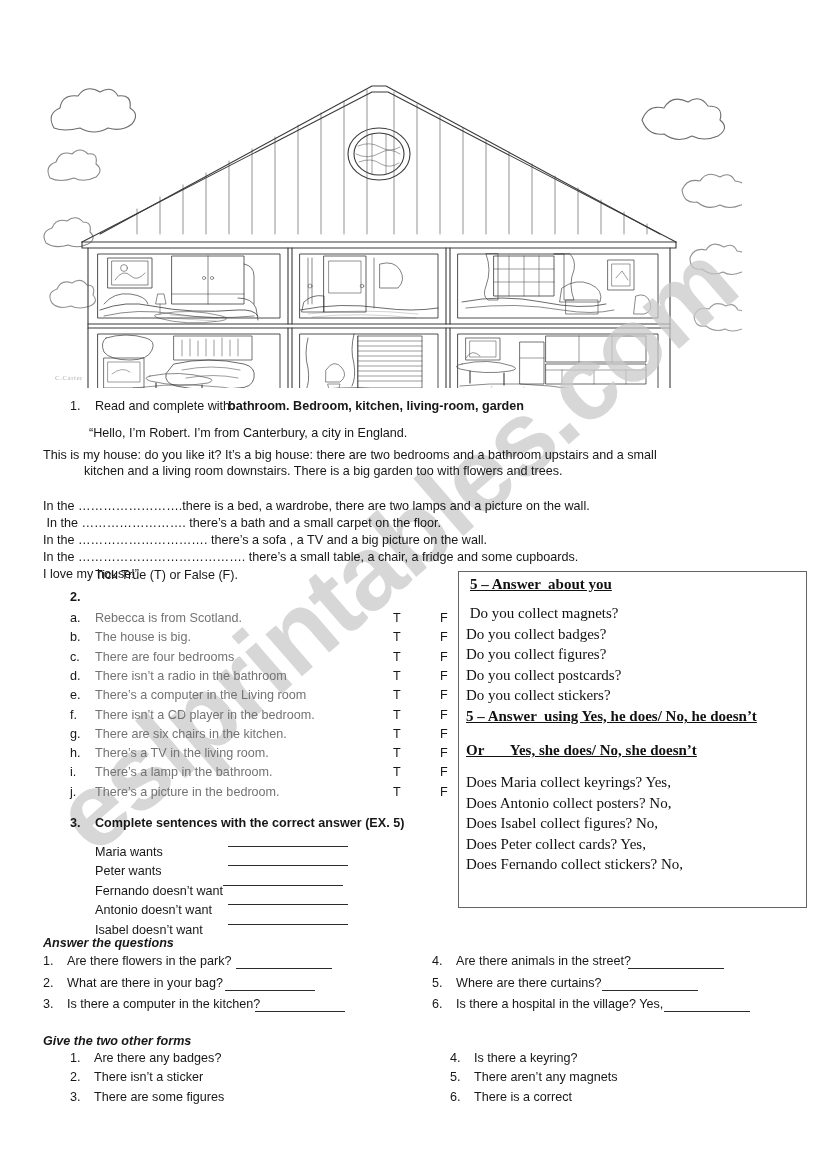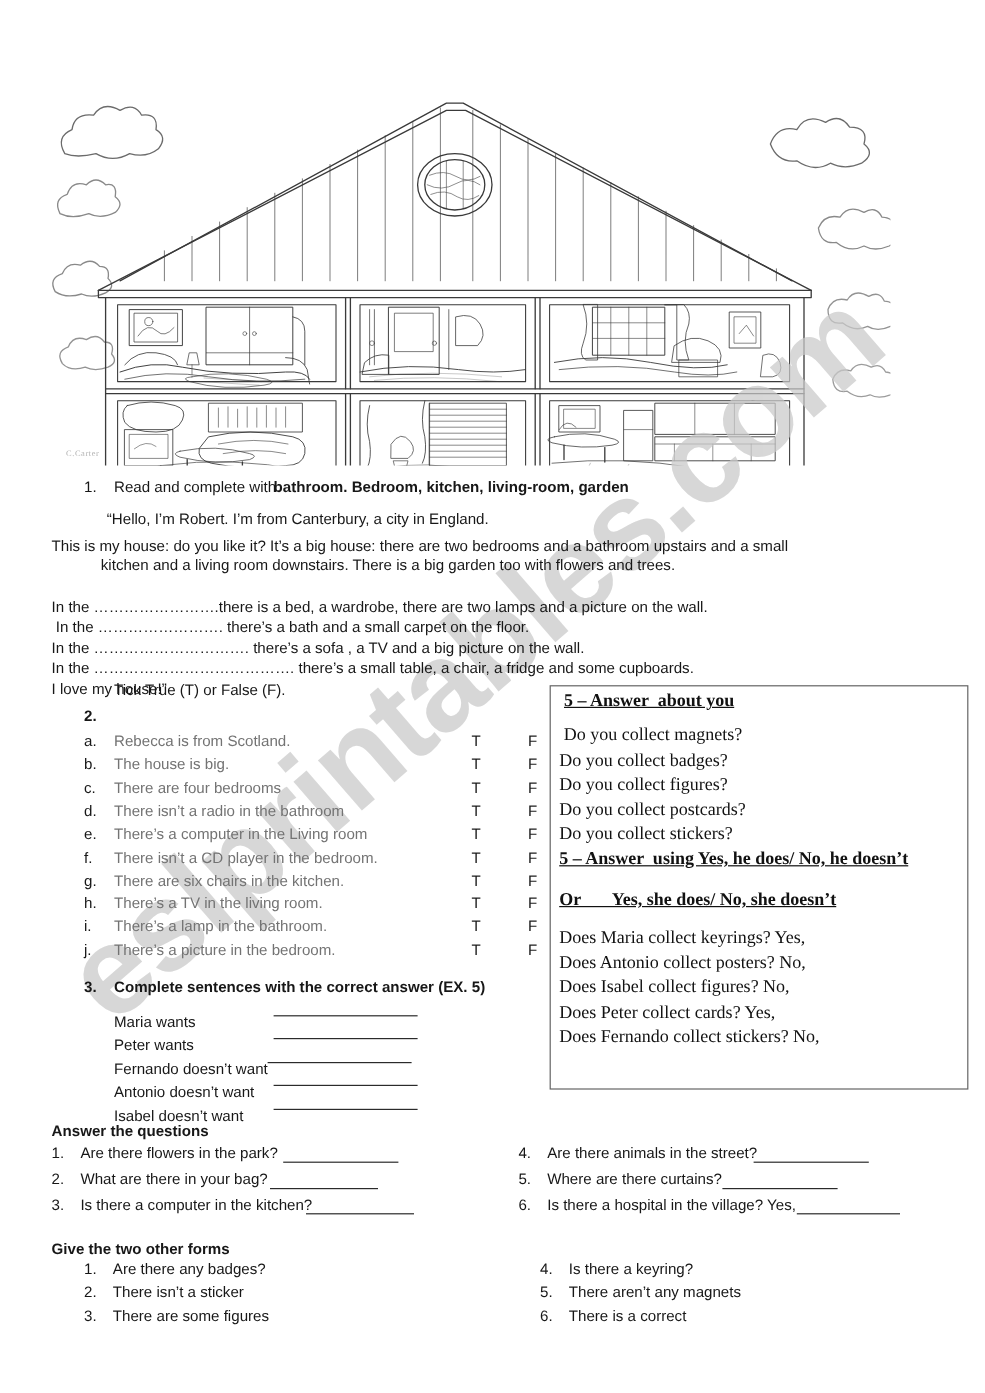--- a/index.html
+++ b/index.html
@@ -154,21 +154,21 @@
     color: #111111;
     white-space: pre;
     z-index: 11;
   }
   .rb-head {
     font-weight: bold;
     text-decoration: underline;
   }
 
   
-  .sec-head { left: 43px; font-weight: bold; font-size: 12.6px; }
+  .sec-head { left: 43px; font-weight: bold; font-size: 12.6px; font-style: italic; }
   .q-row { position: absolute; height: 19px; z-index: 10; }
   .q-num {
     position: absolute; left: 0; top: 0;
     font-size: 12.6px; font-family: "Liberation Sans", sans-serif; color:#171717;
   }
   .q-text {
     position: absolute; left: 24px; top: 0;
     font-size: 12.6px; font-family: "Liberation Sans", sans-serif; color:#171717;
     white-space: pre;
   }

